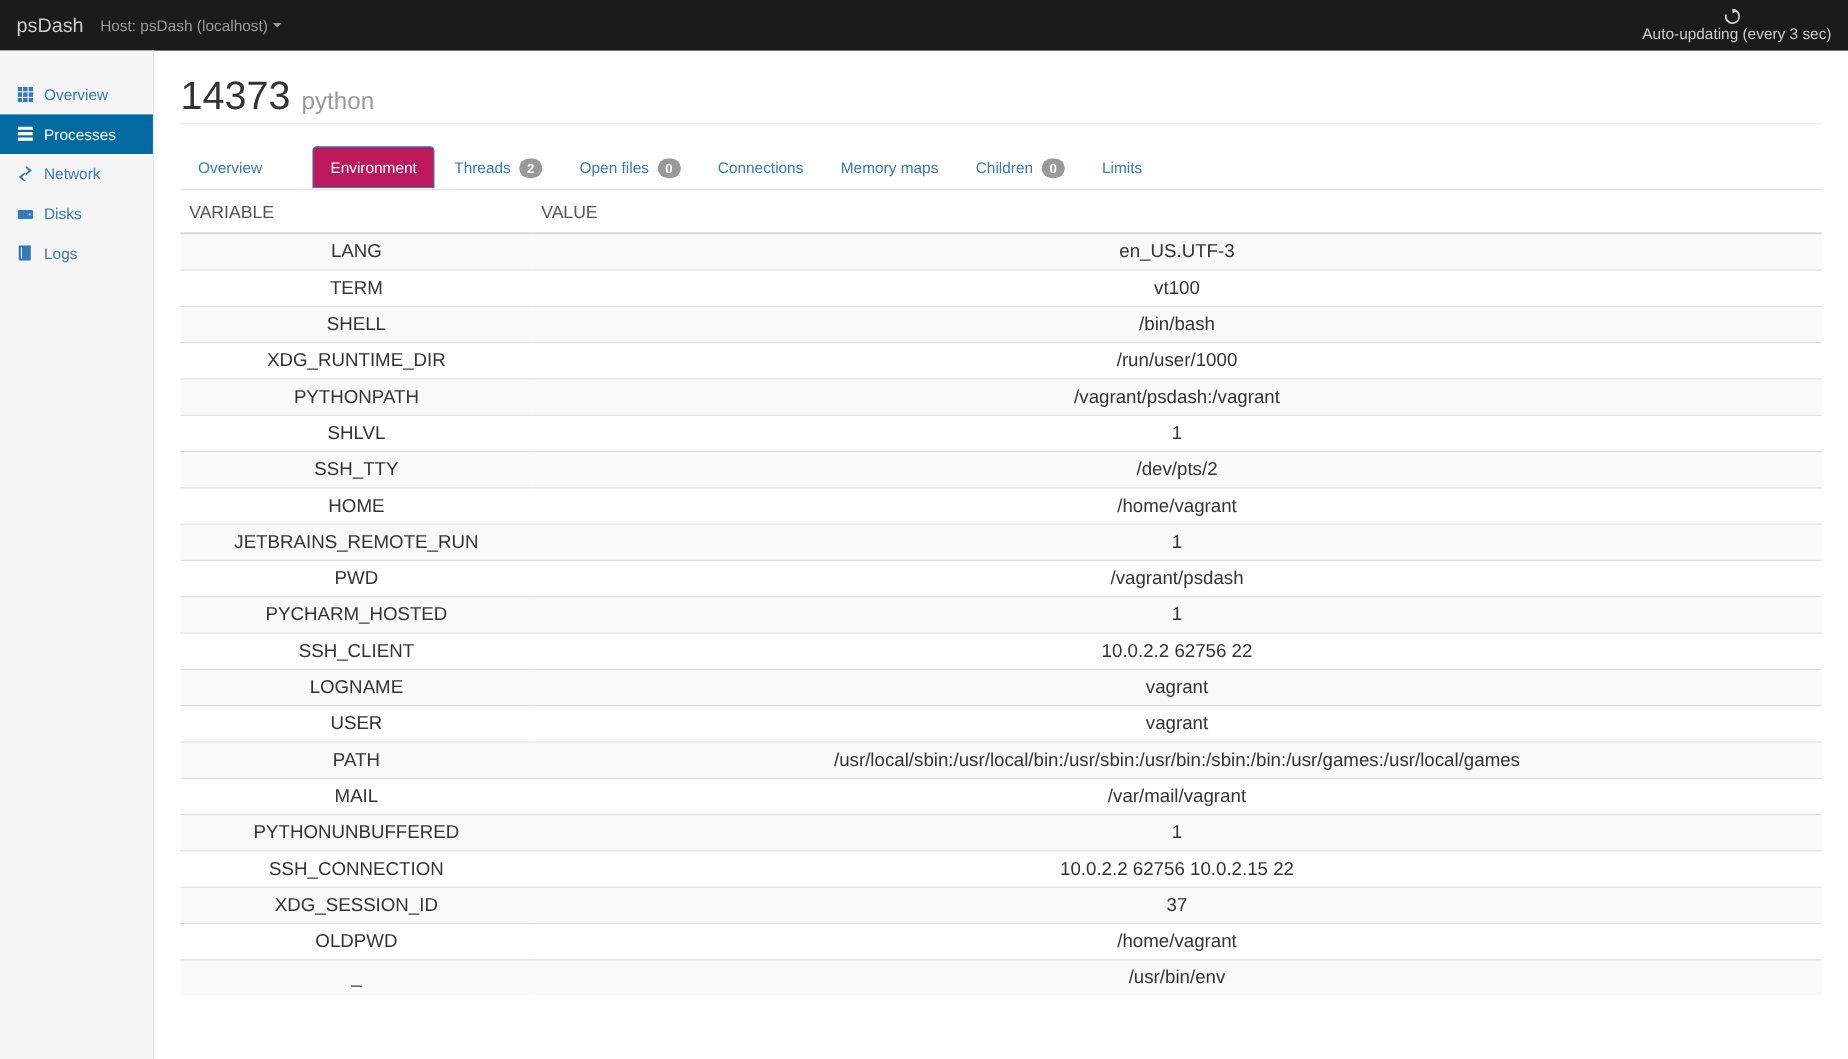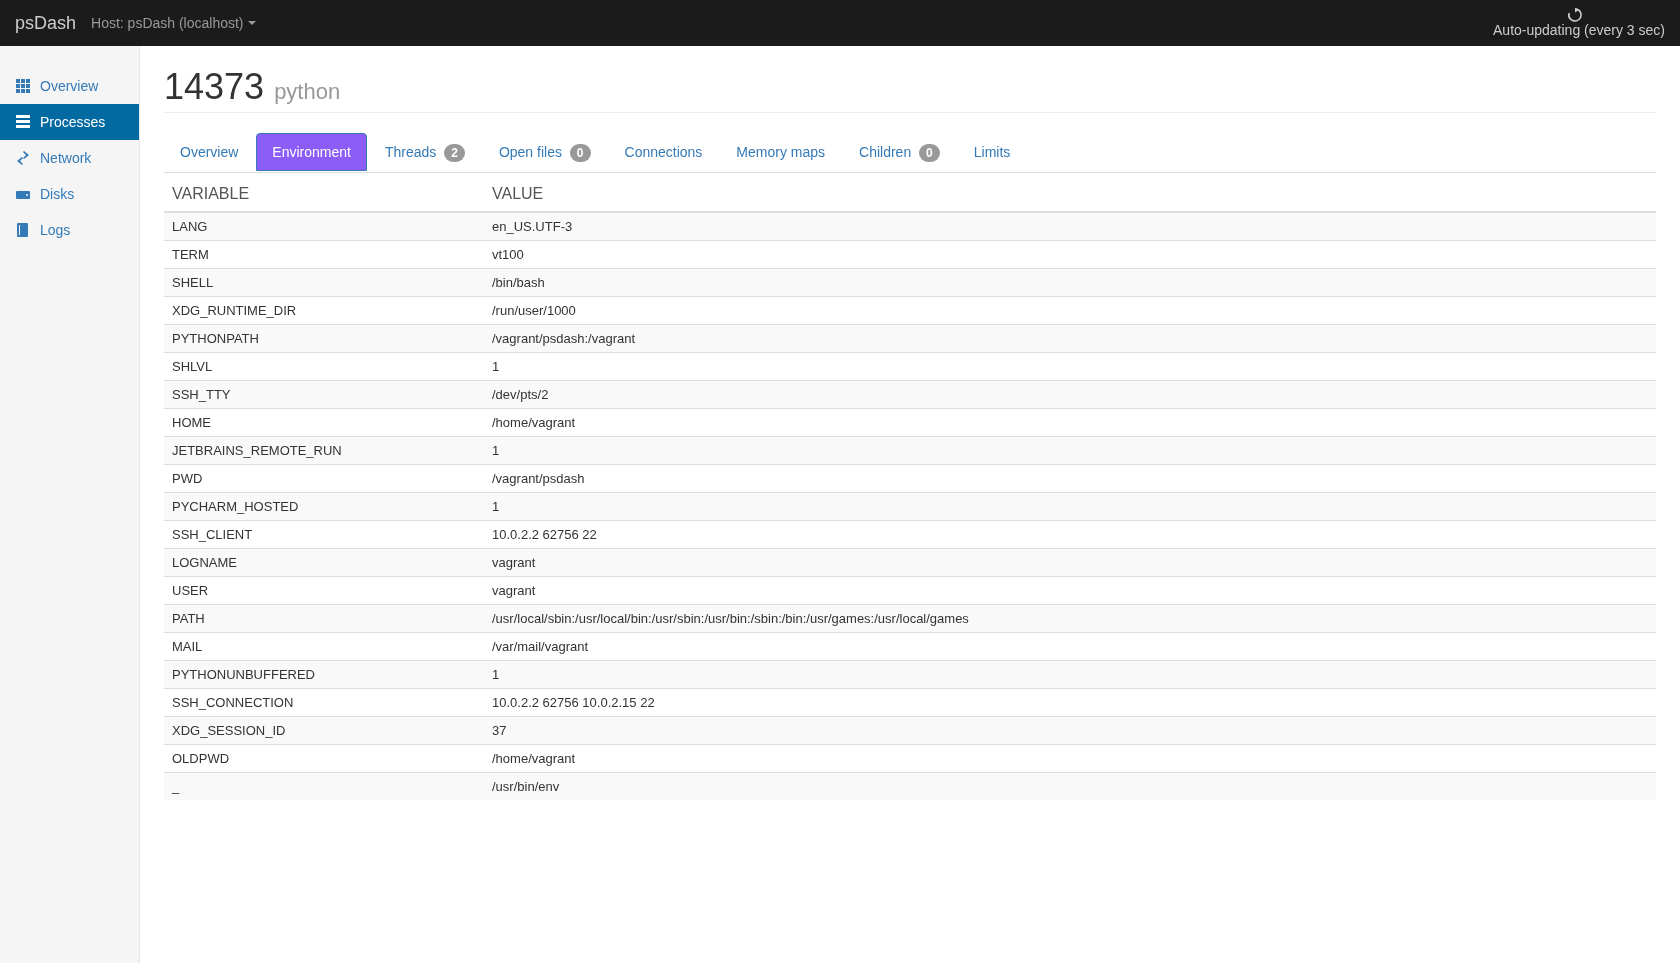--- a/index.html
+++ b/index.html
@@ -115,23 +115,24 @@
   display: block;
   padding: 10px 15px;
   color: #337ab7;
   text-decoration: none;
   border: 1px solid transparent;
   border-radius: 4px 4px 0 0;
   margin-bottom: -1px;
   cursor: pointer;
 }
 .nav-tabs li.active a {
-  background: #8b5cf6;
+  background: #be185d;
   color: #fff;
   border-color: #337ab7;
+  margin-left: 28px;
 }
 .badge {
   display: inline-block;
   min-width: 10px;
   padding: 3px 7px;
   font-size: 12px;
   font-weight: 700;
   line-height: 1;
   color: #fff;
   background: #999;
@@ -147,22 +148,23 @@
   text-align: left;
   padding: 8px;
   font-size: 16px;
   color: #555;
   font-weight: 500;
   border-bottom: 2px solid #ddd;
 }
 .table td {
   padding: 6px 8px;
   border-top: 1px solid #ddd;
-  font-size: 13px;
+  font-size: 17px;
   color: #333;
+  text-align: center;
 }
 .table tbody tr:nth-child(odd) td { background: #f9f9f9; }
 .table tbody tr td:first-child { width: 320px; }
 svg { display:block; }
 </style>
 </head>
 <body>
 
 <div class="navbar">
   <a class="navbar-brand">psDash</a>

